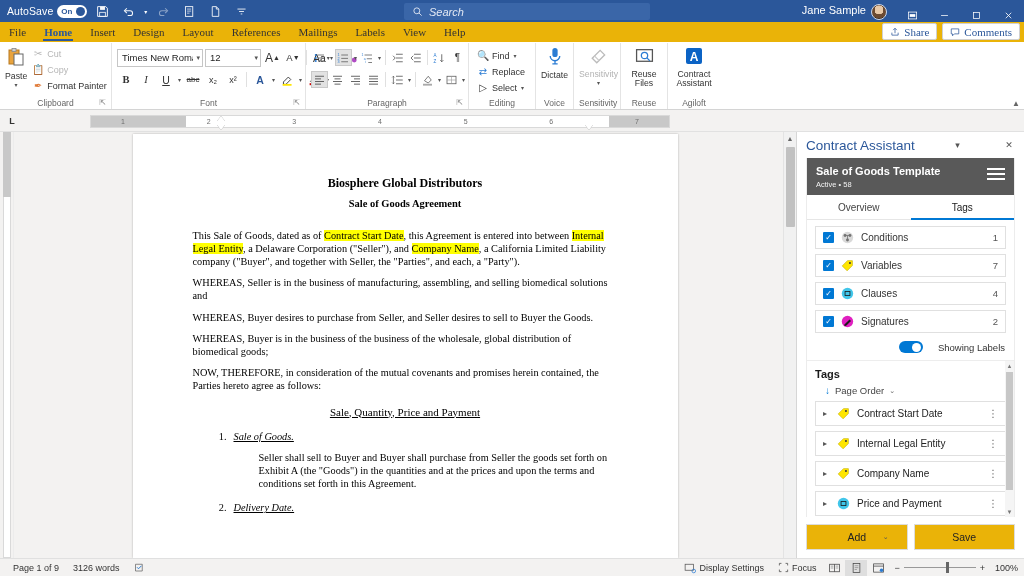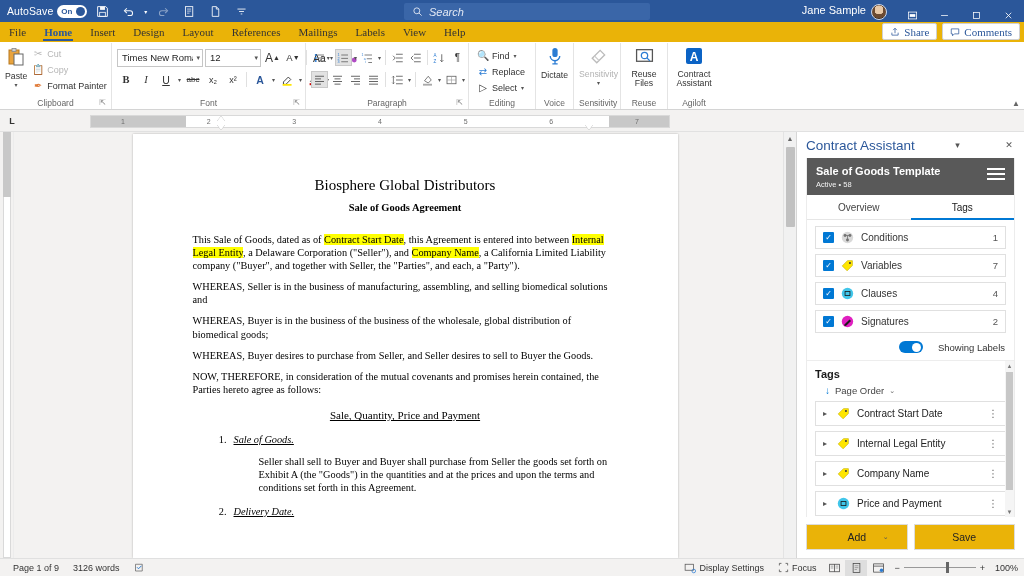--- a/index.html
+++ b/index.html
@@ -191,21 +191,21 @@
     flex: 1; position: relative; display: flex; justify-content: center;
     overflow: hidden;
   }
   .page {
     width: 545px; background: #fff; margin-top: 2px;
     box-shadow: 0 0 2px rgba(0,0,0,.28);
     padding: 42px 60px 0 60px;
     font-family: "Liberation Serif", serif; font-size: 10.3px; color: #000;
     line-height: 1.28;
   }
-  .doc-title { text-align: center; font-weight: normal; font-size: 15px; }
+  .doc-title { text-align: center; font-weight: bold; font-size: 12px; }
   .doc-sub { text-align: center; font-weight: bold; font-size: 10.5px; margin-top: 6px; }
   .doc-p { margin-top: 11px; text-align: left; }
   .doc-p.tight { margin-top: 8px; }
   .hl { background: #ffff00; }
   .doc-head-underline {
     text-align: center; text-decoration: underline; margin-top: 12px; font-size: 11px;
   }
   .num-item {
     display: flex; gap: 7px; margin-top: 11px; padding-left: 24px;
   }
@@ -848,22 +848,22 @@
   <div class="docarea">
     <div class="page">
       <div class="doc-title">Biosphere Global Distributors</div>
       <div class="doc-sub">Sale of Goods Agreement</div>
 
       <div class="doc-p" style="margin-top:18px">
         <span>This Sale of Goods, dated as of </span><span class="hl">Contract Start Date</span><span>, this Agreement is entered into between </span><span class="hl">Internal Legal Entity</span><span>, a Delaware Corporation ("Seller"), and </span><span class="hl">Company Name</span><span>, a California Limited Liability company ("Buyer", and together with Seller, the "Parties", and each, a "Party").</span>
       </div>
 
       <div class="doc-p tight">WHEREAS, Seller is in the business of manufacturing, assembling, and selling biomedical solutions and</div>
+      <div class="doc-p tight">WHEREAS, Buyer desires to purchase from Seller, and Seller desires to sell to Buyer the Goods.</div>
       <div class="doc-p tight">WHEREAS, Buyer is in the business of the business of the wholesale, global distribution of biomedical goods;</div>
-      <div class="doc-p tight">WHEREAS, Buyer desires to purchase from Seller, and Seller desires to sell to Buyer the Goods.</div>
       <div class="doc-p tight">NOW, THEREFORE, in consideration of the mutual covenants and promises herein contained, the Parties hereto agree as follows:</div>
 
       <div class="doc-head-underline">Sale, Quantity, Price and Payment</div>
 
       <div class="num-item">
         <span class="n">1.</span>
         <span class="t">Sale of Goods.</span>
       </div>
       <div class="indent-p">Seller shall sell to Buyer and Buyer shall purchase from Seller the goods set forth on Exhibit A (the "Goods") in the quantities and at the prices and upon the terms and conditions set forth in this Agreement.</div>
 

